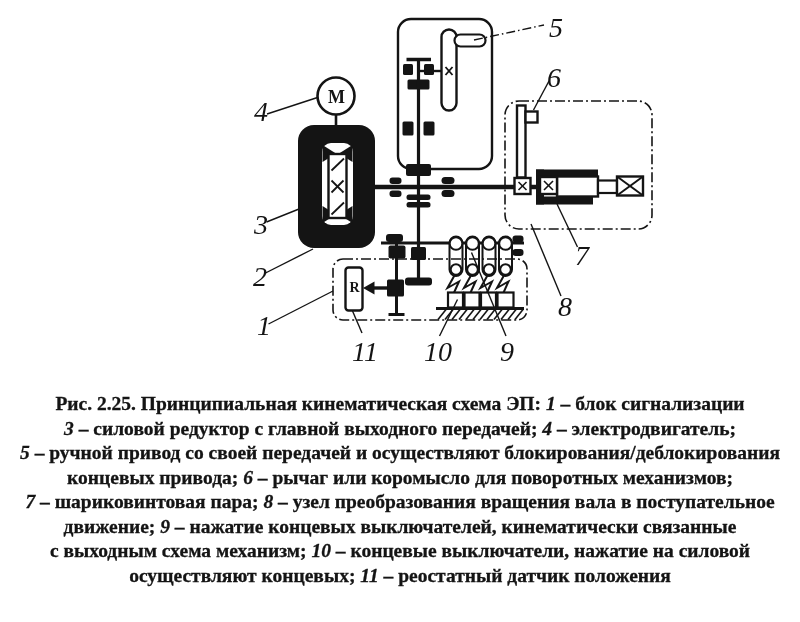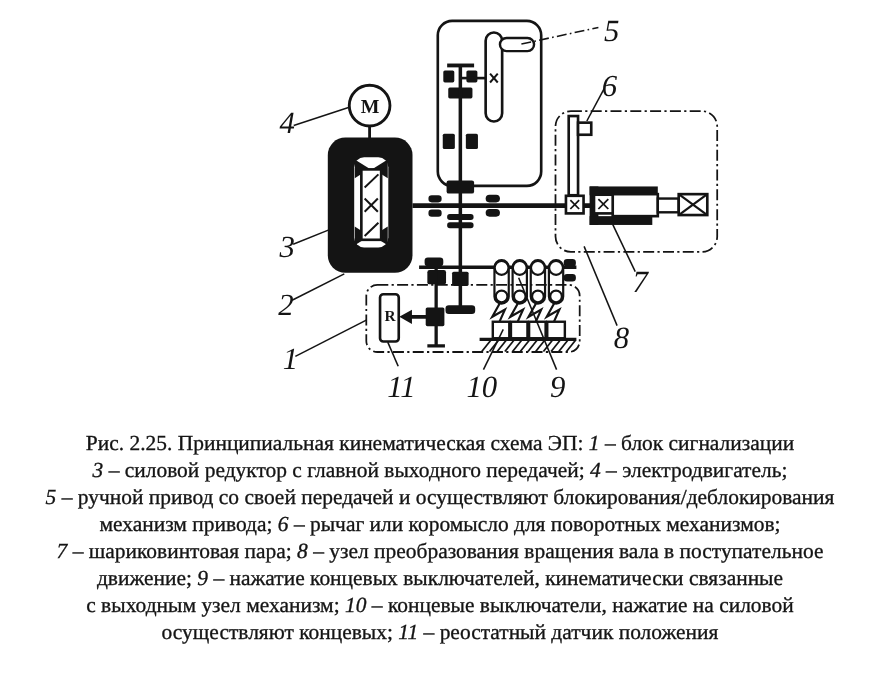--- a/index.html
+++ b/index.html
@@ -10,20 +10,21 @@
     font-family:"Liberation Serif", serif;
     color:#141414;
     overflow:hidden;
   }
   .diagram-svg{position:absolute;left:0;top:0;}
   .caption{
     position:absolute;left:0;top:392px;width:800px;
     text-align:center;
     font-size:19.5px;line-height:24.5px;
     color:#141414;
+    font-weight:bold;
     -webkit-text-stroke:0.3px #141414;
   }
   .cap-line{white-space:nowrap;}
   .ital{font-style:italic;}
   text{fill:#141414;}
   .lbl{font:italic 28px "Liberation Serif", serif;}
   .lbl-m{font:bold 18px "Liberation Serif", serif;}
   .lbl-r{font:bold 14px "Liberation Serif", serif;}
 </style>
 </head>
@@ -210,20 +211,20 @@
       <text class="lbl" x="507" y="361">9</text>
       <text class="lbl" x="438" y="361">10</text>
       <text class="lbl" x="365" y="361">11</text>
     </g>
   </svg>
 
   <div class="caption">
       <div class="cap-line"><span>Рис. 2.25. Принципиальная кинематическая схема ЭП: </span><span class="ital">1</span><span> – блок сигнализации</span></div>
       <div class="cap-line"><span class="ital">3</span><span> – силовой редуктор с главной выходного передачей; </span><span class="ital">4</span><span> – электродвигатель;</span></div>
       <div class="cap-line"><span class="ital">5</span><span> – ручной привод со своей передачей и осуществляют блокирования/деблокирования</span></div>
-      <div class="cap-line"><span>механизм привода; </span><span class="ital">6</span><span> – рычаг или коромысло для поворотных механизмов;</span></div>
+      <div class="cap-line"><span>концевых привода; </span><span class="ital">6</span><span> – рычаг или коромысло для поворотных механизмов;</span></div>
       <div class="cap-line"><span class="ital">7</span><span> – шариковинтовая пара; </span><span class="ital">8</span><span> – узел преобразования вращения вала в поступательное</span></div>
       <div class="cap-line"><span>движение; </span><span class="ital">9</span><span> – нажатие концевых выключателей, кинематически связанные</span></div>
-      <div class="cap-line"><span>с выходным узел механизм; </span><span class="ital">10</span><span> – концевые выключатели, нажатие на силовой</span></div>
+      <div class="cap-line"><span>с выходным схема механизм; </span><span class="ital">10</span><span> – концевые выключатели, нажатие на силовой</span></div>
       <div class="cap-line"><span>осуществляют концевых; </span><span class="ital">11</span><span> – реостатный датчик положения</span></div>
     </div>
 
 </div>
 
 </body></html>

